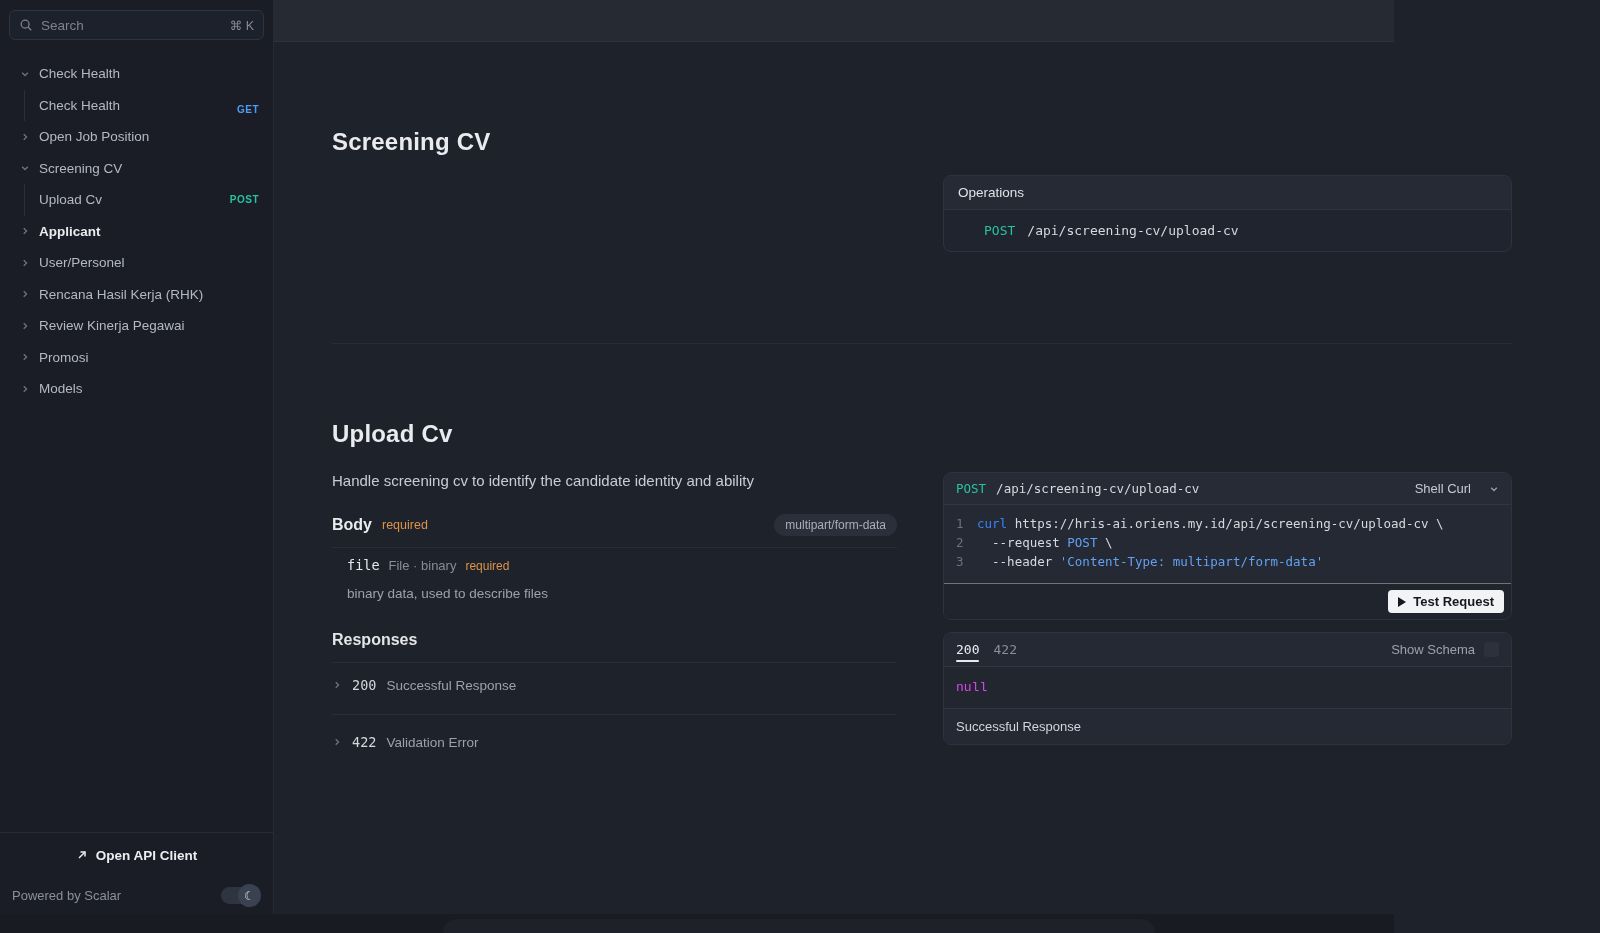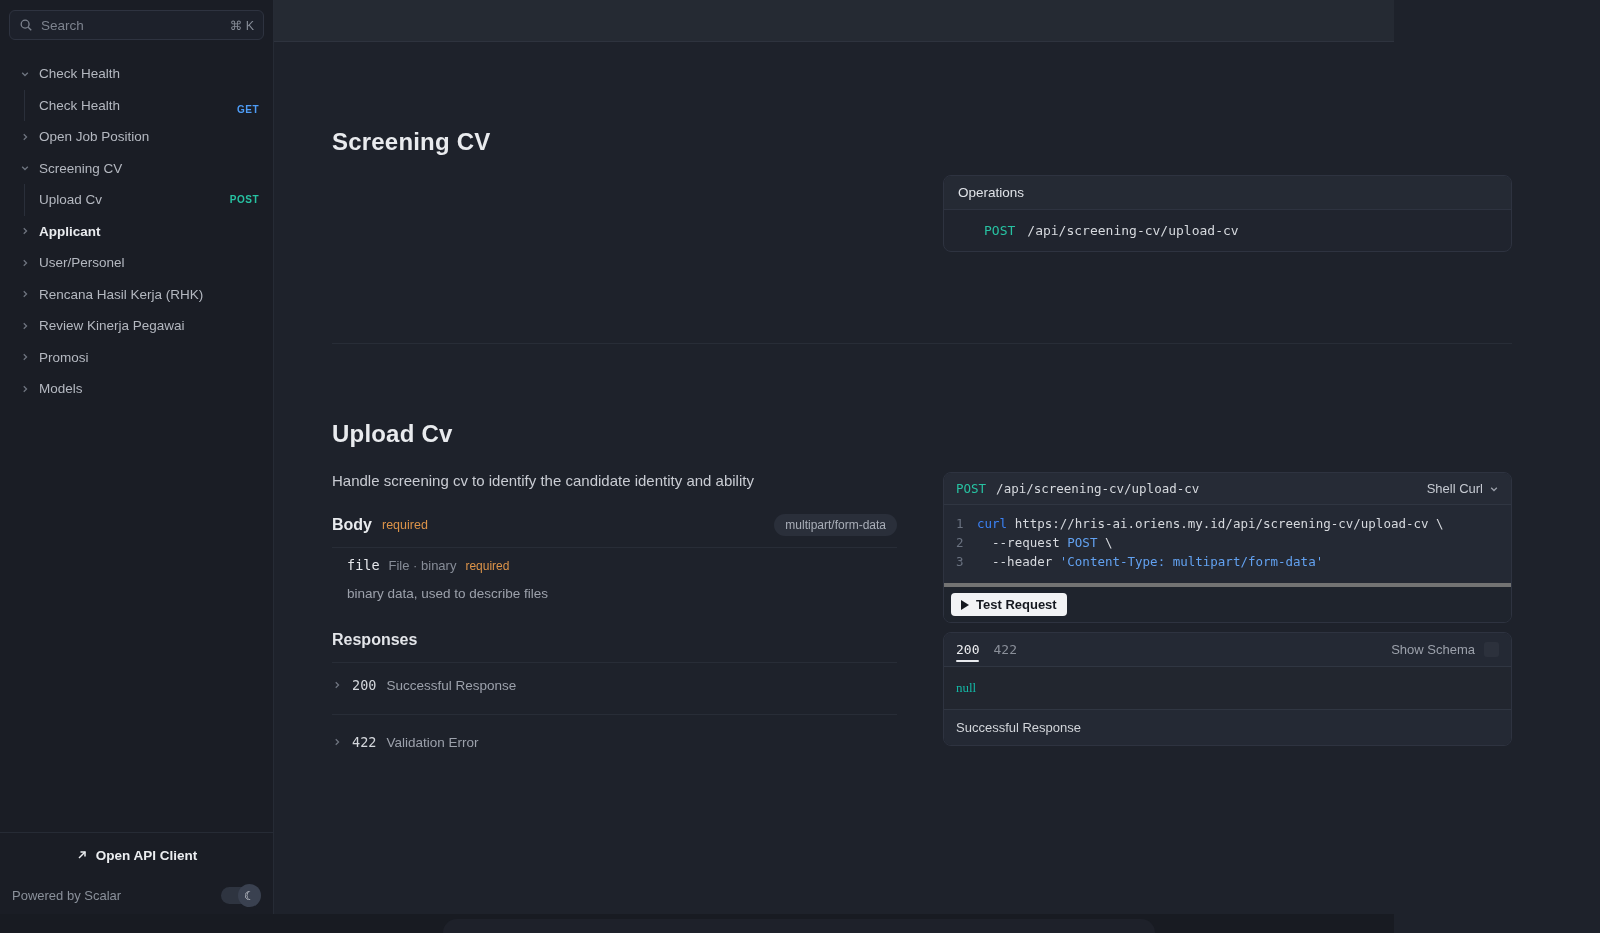--- a/index.html
+++ b/index.html
@@ -89,53 +89,53 @@
   .resp-code { font-family:"DejaVu Sans Mono", monospace; font-size:13.5px; color:#d4d7dc; }
   .resp-label { font-size:13.5px; color:#9ca1ab; }
 
   
   .req-card { position:absolute; left:669px; top:472px; width:569px; border:1px solid #2e3340;
               border-radius:8px; overflow:hidden; }
   .req-header { display:flex; align-items:center; gap:10px; padding:8px 12px; background:#262b36;
                 border-bottom:1px solid #303642; }
   .req-method { font-family:"DejaVu Sans Mono", monospace; font-size:12.5px; color:#27c2a2; }
   .req-path   { font-family:"DejaVu Sans Mono", monospace; font-size:12.5px; color:#d6d9de; }
-  .client-select { margin-left:auto; display:flex; align-items:center; gap:6px; color:#c6cad2;
+  .client-select { margin-left:auto; display:flex; align-items:center; gap:18px; color:#c6cad2;
                    font-size:13px; cursor:pointer; }
   .code-area { background:#242934; padding:9px 12px 12px; font-family:"DejaVu Sans Mono", monospace;
                font-size:12.5px; line-height:19px; }
   .code-line { display:flex; white-space:pre; }
   .ln { width:21px; color:#6a7280; flex:0 0 auto; }
   .tok-plain { color:#d6d9de; }
   .tok-kw  { color:#3b82f6; }
   .tok-val { color:#62a1f0; }
-  .req-footer { background:#1f242d; border-top:4px solid #737373; padding:6px 7px; display:flex;
-                justify-content:flex-start; }
+  .req-footer { background:#1f242d; border-top:1px solid #737373; padding:6px 7px; display:flex;
+                justify-content:flex-end; }
   .test-btn { background:#f2f3f5; color:#15181f; font-size:13px; font-weight:bold; border-radius:4px;
               padding:4px 10px; display:flex; align-items:center; gap:7px; cursor:pointer; border:none;
               font-family:"Liberation Sans", sans-serif; }
   .play-tri { width:0; height:0; border-left:8px solid #15181f; border-top:5px solid transparent;
               border-bottom:5px solid transparent; }
 
   
   .resp-card { position:absolute; left:669px; top:632px; width:569px; border:1px solid #2e3340;
                border-radius:8px; overflow:hidden; }
   .resp-header { display:flex; align-items:center; gap:14px; padding:0 12px; height:34px;
                  background:#242934; border-bottom:1px solid #303642; }
   .rtab { font-family:"DejaVu Sans Mono", monospace; font-size:13px; position:relative; height:100%;
           display:flex; align-items:center; cursor:pointer; }
   .rtab.active { color:#edeef1; }
   .rtab.active::after { content:''; position:absolute; left:0; right:0; bottom:4px; height:2px;
                         background:#e8eaee; border-radius:1px; }
   .rtab.inactive { color:#8a8f99; }
   .schema-wrap { margin-left:auto; display:flex; align-items:center; gap:9px; color:#9ca1ab;
                  font-size:13px; }
   .schema-box { width:15px; height:15px; border-radius:3px; background:#2c313c; cursor:pointer; }
-  .resp-body { background:#22262f; padding:13px 12px; font-family:Liberation Serif, serif;
-               font-size:13px; color:#14b8a6; }
+  .resp-body { background:#22262f; padding:13px 12px; font-family:Liberation Mono, monospace;
+               font-size:13px; color:#d946ef; }
   .resp-footer { background:#242934; border-top:1px solid #303642; padding:10px 12px; font-size:13px;
                  color:#d2d5da; }
 
   
   .bottom-strip { position:absolute; left:0; right:0; bottom:0; height:19px; background:#181b22; z-index:6; }
   .bottom-hump { position:absolute; bottom:0; left:443px; width:712px; height:14px; background:#1e212a;
                  border-radius:18px 18px 0 0; }
 </style>
 </head>
 <body>

